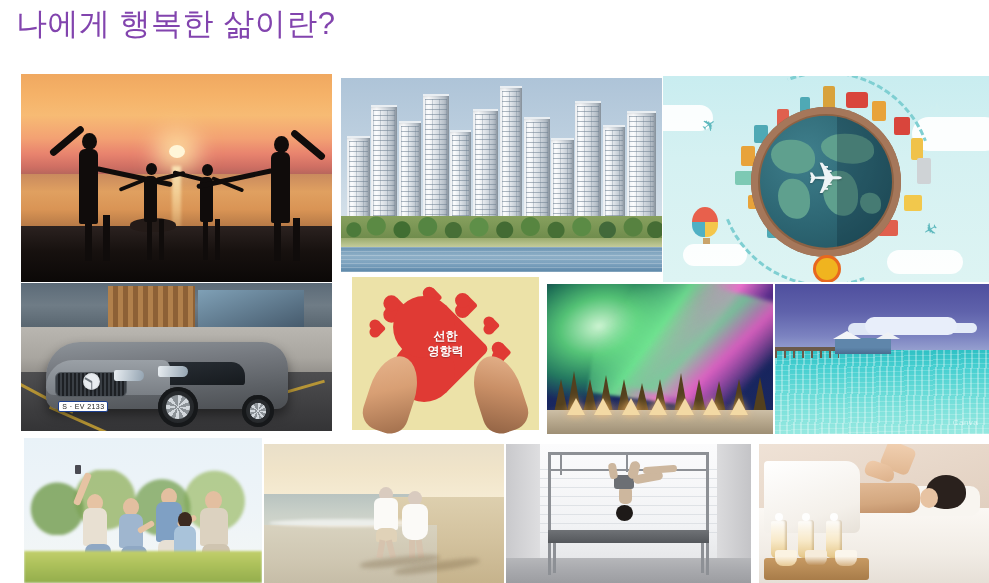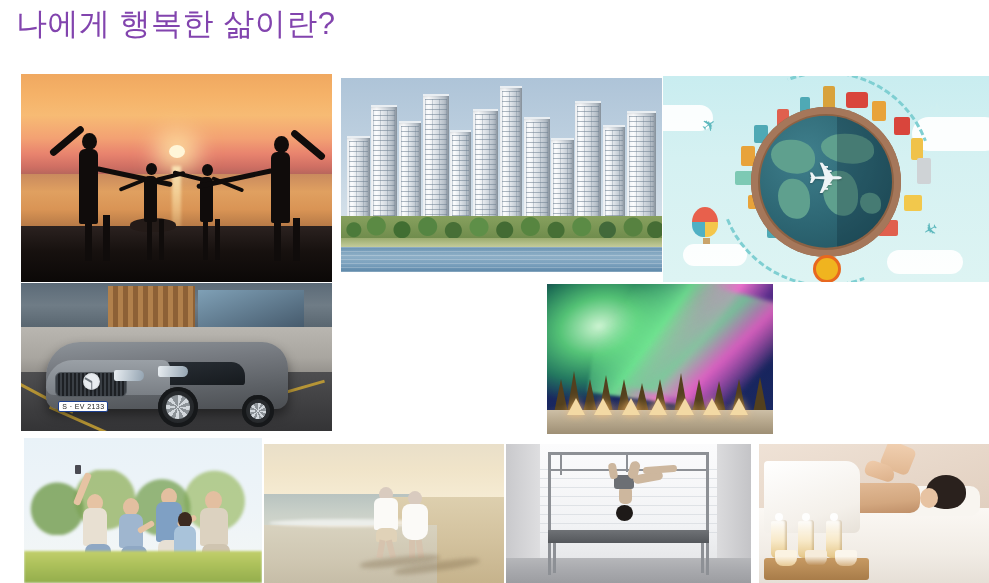--- a/index.html
+++ b/index.html
@@ -634,20 +634,39 @@
       <div class="cr-star"></div>
       <div class="cr-lamp" style="left:30%; top:59%;"></div>
       <div class="cr-lamp" style="left:44%; top:56%;"></div>
       <div class="cr-plate">S · EV 2133</div>
       <div class="cr-wheel" style="left:44%;"></div>
       <div class="cr-wheel" style="left:71%; width:32px; height:32px;"></div>
     </div>
     <span class="cap">회색 메르세데스-벤츠 세단</span>
   </div>
 
+  <div class="photo" id="ph-good-influence">
+    <div class="inner">
+      <div class="gi-paper">
+        <div class="heart s" style="width:16px;height:16px;left:20%;top:16%;"></div>
+        <div class="heart s" style="width:13px;height:13px;left:40%;top:9%;"></div>
+        <div class="heart s" style="width:15px;height:15px;left:58%;top:14%;"></div>
+        <div class="heart s" style="width:12px;height:12px;left:34%;top:24%;"></div>
+        <div class="heart s" style="width:11px;height:11px;left:11%;top:30%;"></div>
+        <div class="heart s" style="width:11px;height:11px;left:72%;top:28%;"></div>
+        <div class="heart s" style="width:13px;height:13px;left:77%;top:45%;"></div>
+        <div class="heart big"></div>
+        <div class="gi-label">선한
+영향력</div>
+        <div class="gi-hand left"></div>
+        <div class="gi-hand right"></div>
+      </div>
+    </div>
+    <span class="cap">두 손으로 감싼 빨간 하트와 하트들</span>
+  </div>
 
   <div class="photo" id="ph-aurora">
     <div class="inner">
       <div class="au-sky"></div>
       <div class="au-band1"></div>
       <div class="au-band2"></div>
       <div class="au-band3"></div>
       <div class="au-trees">
         <div class="au-tree" style="left:3%;"></div>
         <div class="au-tree" style="left:9%; border-bottom-width:42px;"></div>
@@ -668,20 +687,33 @@
       <div class="au-tent" style="left:21%;"></div>
       <div class="au-tent" style="left:33%;"></div>
       <div class="au-tent" style="left:45%;"></div>
       <div class="au-tent" style="left:57%;"></div>
       <div class="au-tent" style="left:69%;"></div>
       <div class="au-tent" style="left:81%;"></div>
     </div>
     <span class="cap">오로라가 펼쳐진 설원의 텐트 캠프</span>
   </div>
 
+  <div class="photo" id="ph-tropical-lagoon">
+    <div class="inner">
+      <div class="tl-sky"></div>
+      <div class="tl-cloud"></div>
+      <div class="tl-sea"></div>
+      <div class="tl-pier"></div>
+      <div class="tl-bungalow"></div>
+      <div class="tl-roof"></div>
+      <div class="tl-roof2"></div>
+      <div class="tl-watermark">Canva</div>
+    </div>
+    <span class="cap">에메랄드빛 바다와 수상 방갈로 리조트</span>
+  </div>
 
   <div class="photo" id="ph-family-selfie">
     <div class="inner">
       <div class="sp-sky"></div>
       <div class="sp-trees"></div>
 
       <div class="sp-person" style="left:24%;">
         <div class="sp-arm" style="left:-2px; bottom:54px; width:7px; height:34px; transform:rotate(22deg);"></div>
         <div class="sp-phone" style="left:-6px; bottom:86px;"></div>
         <div class="sp-head" style="left:6px; bottom:48px; width:16px; height:18px;"></div>

